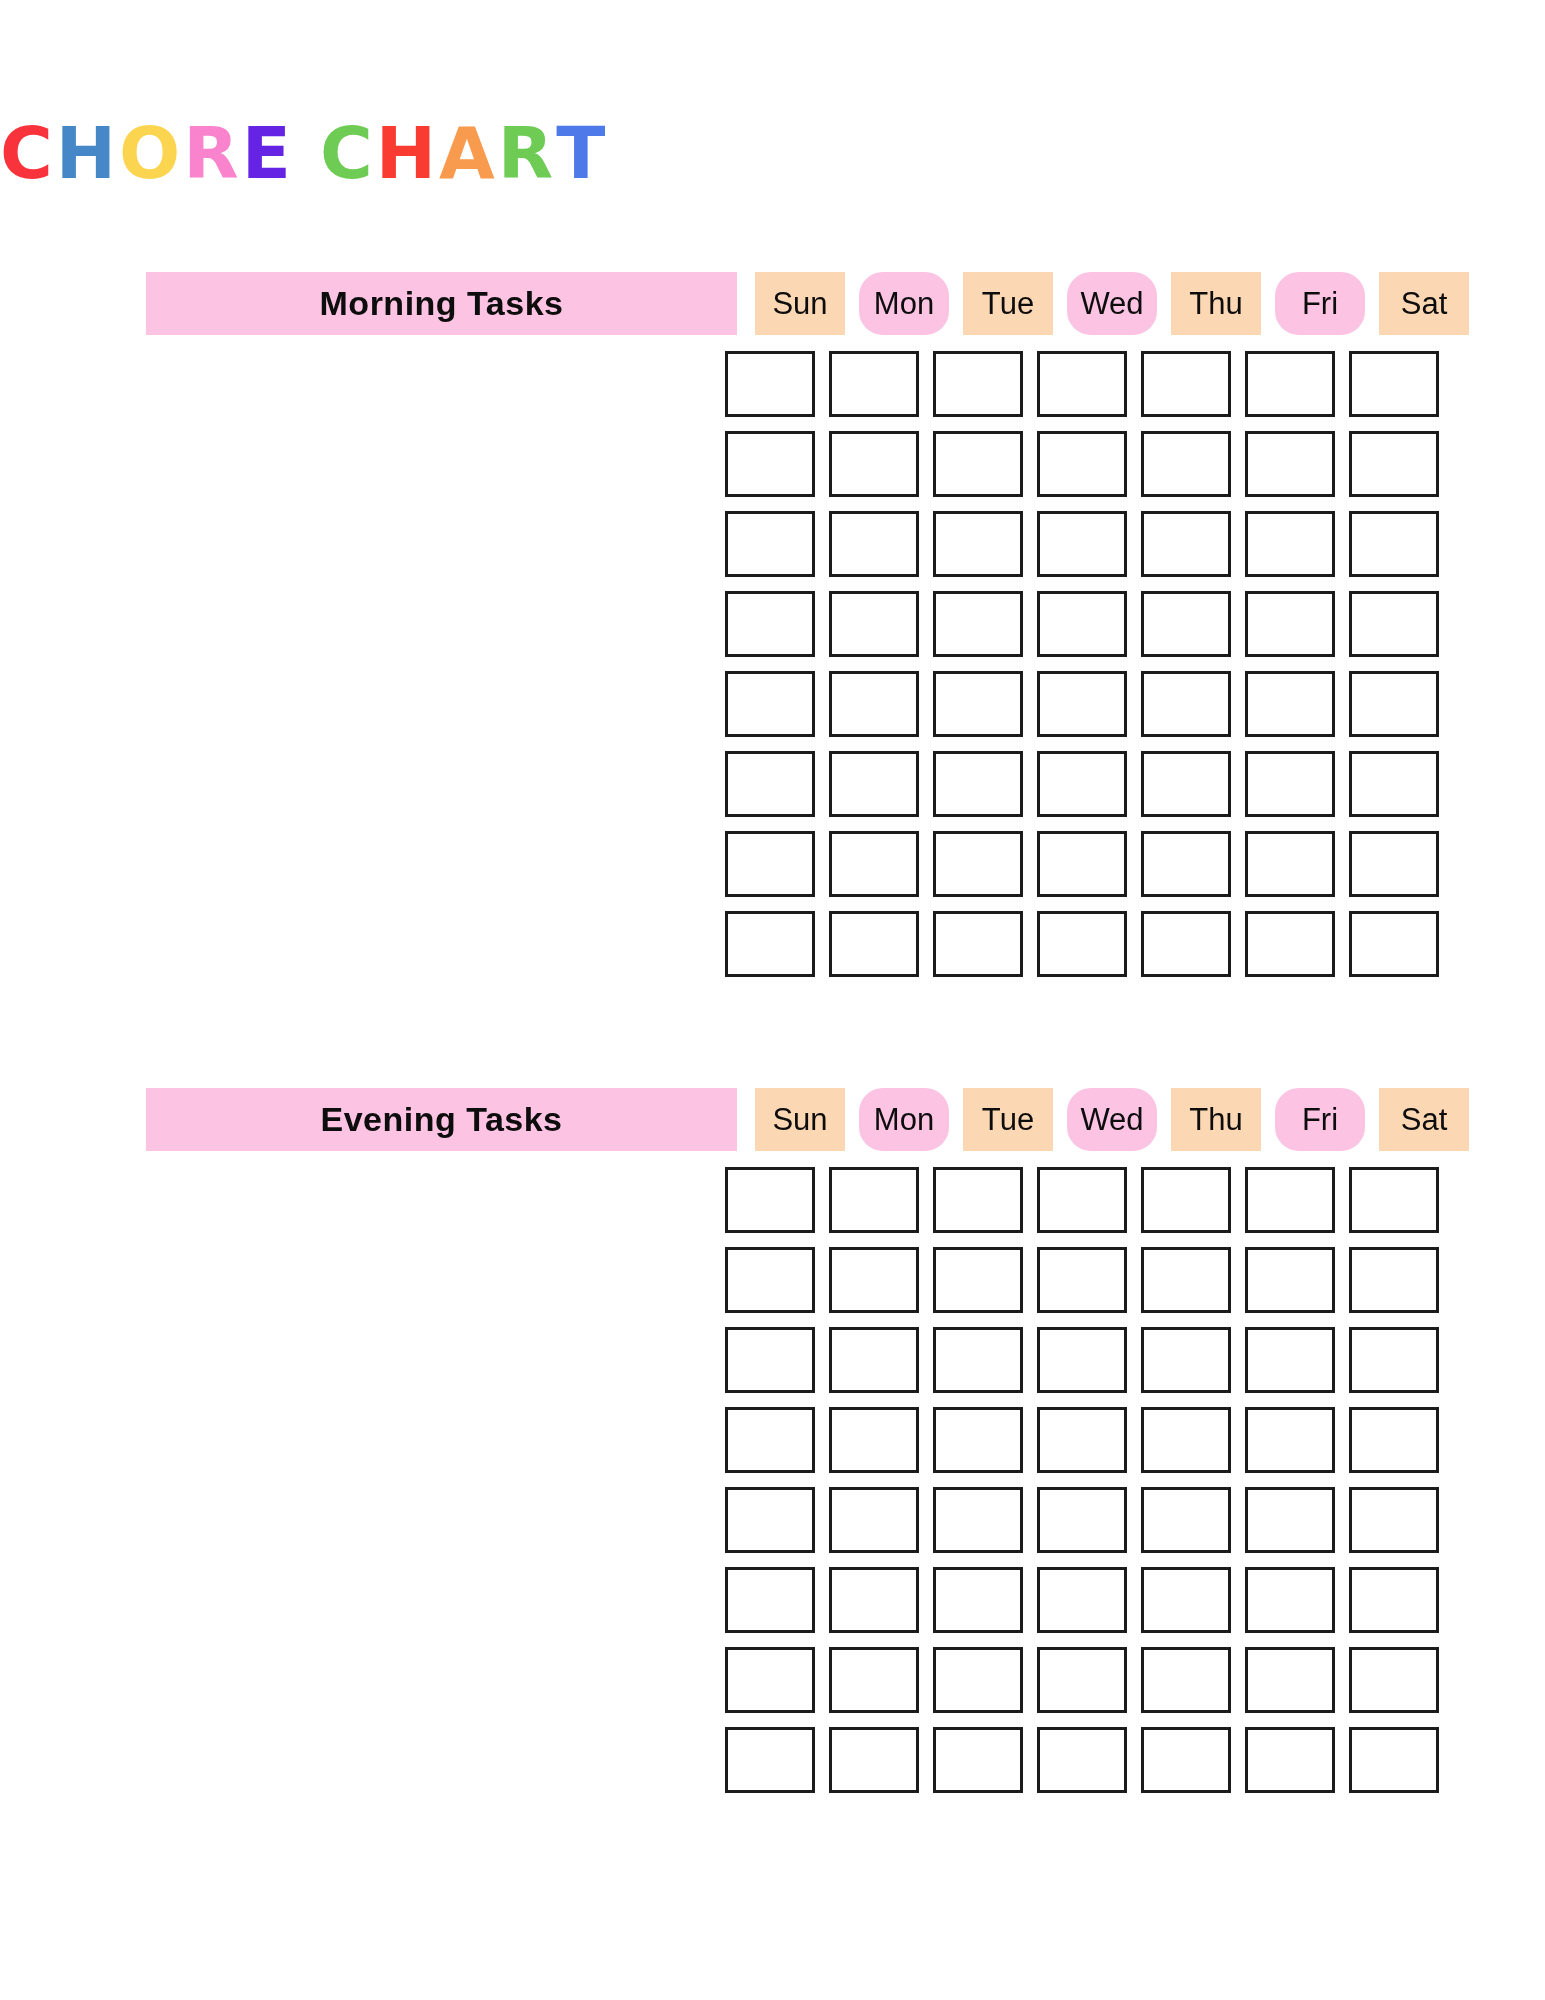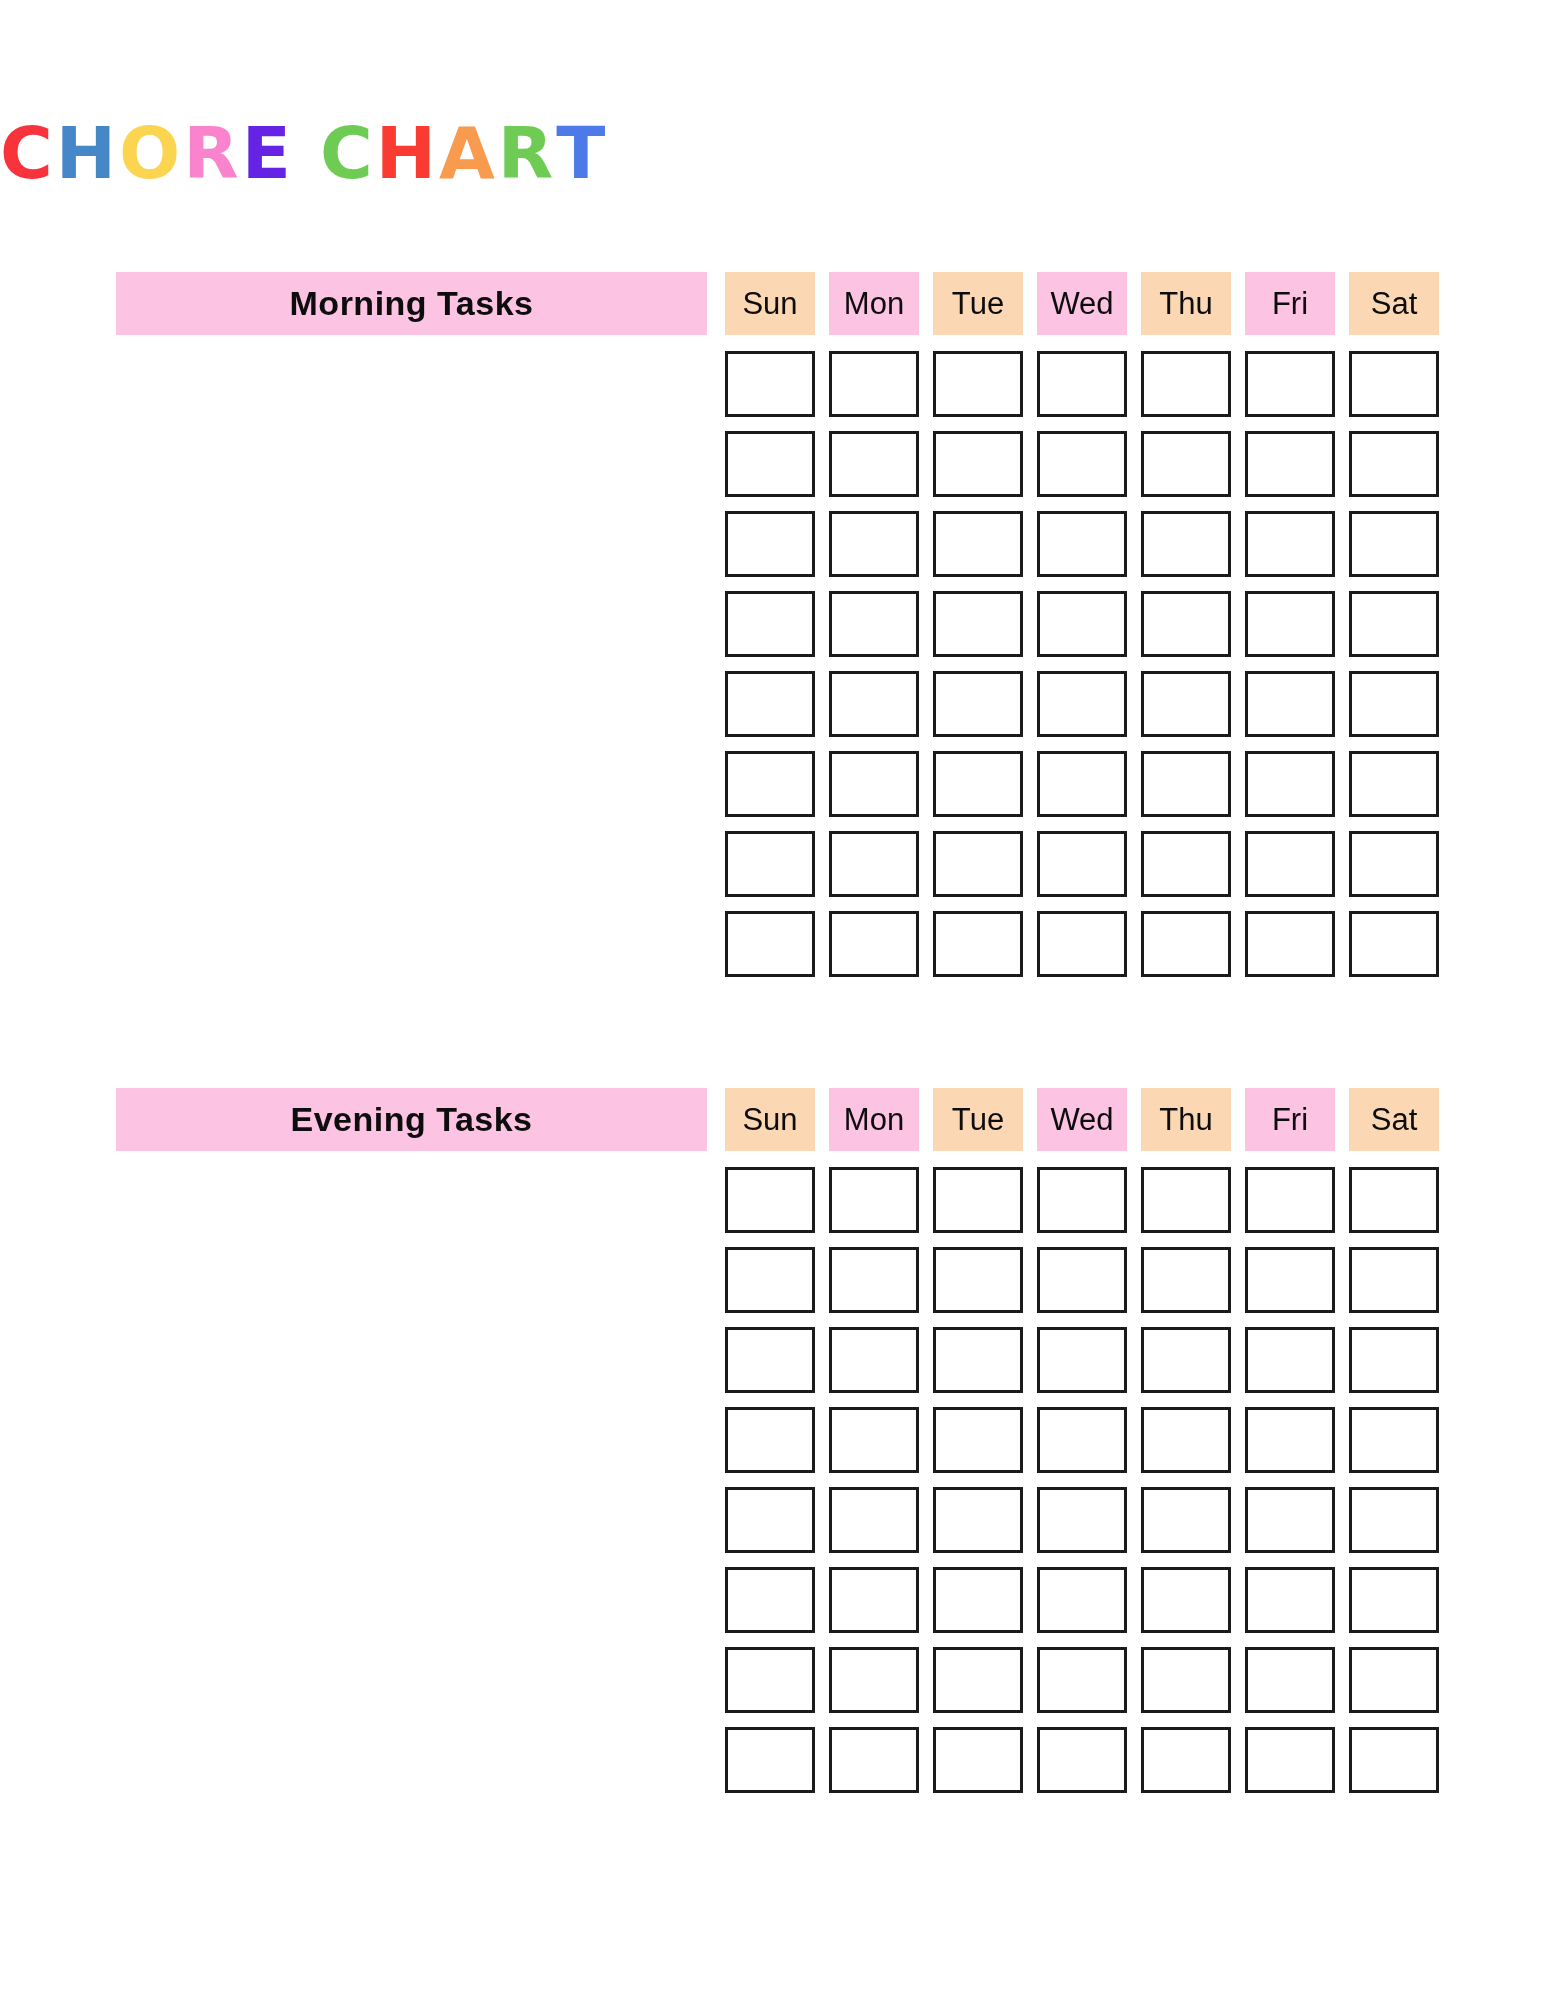--- a/index.html
+++ b/index.html
@@ -46,20 +46,21 @@
     gap: 18px;
     height: 63px;
   }
   .label-bar {
     width: 591px;
     flex: 0 0 591px;
     background: var(--pink, #fcc3e3);
     display: flex;
     align-items: center;
     justify-content: center;
+    margin-left: 30px;
   }
   .label-bar span {
     font-size: 34px;
     font-weight: 700;
     color: var(--header-text, #0d0d0d);
     letter-spacing: 0.5px;
   }
   .days-row {
     display: flex;
     gap: 14px;
@@ -68,21 +69,21 @@
     width: 90px;
     flex: 0 0 90px;
     display: flex;
     align-items: center;
     justify-content: center;
     font-size: 31px;
     font-weight: 400;
     color: var(--header-text, #0d0d0d);
   }
   .day-cell.peach { background: var(--peach, #fbd7b4); }
-  .day-cell.pink  { background: var(--pink, #fcc3e3); }
+  .day-cell.pink  { background: var(--pink, #fcc3e3); border-radius: 24px; }
 
   .grid {
     margin-left: 609px;
     margin-top: 16px;
     display: flex;
     flex-direction: column;
     gap: 14px;
   }
   .grid-row {
     display: flex;

